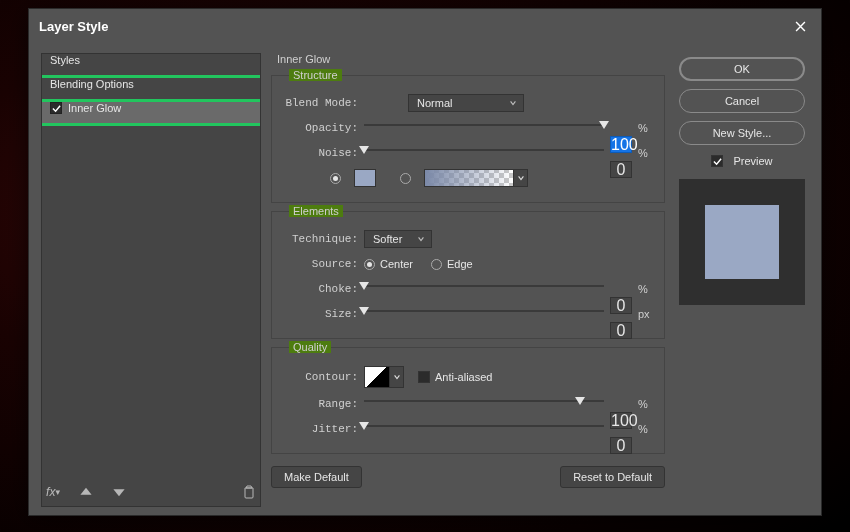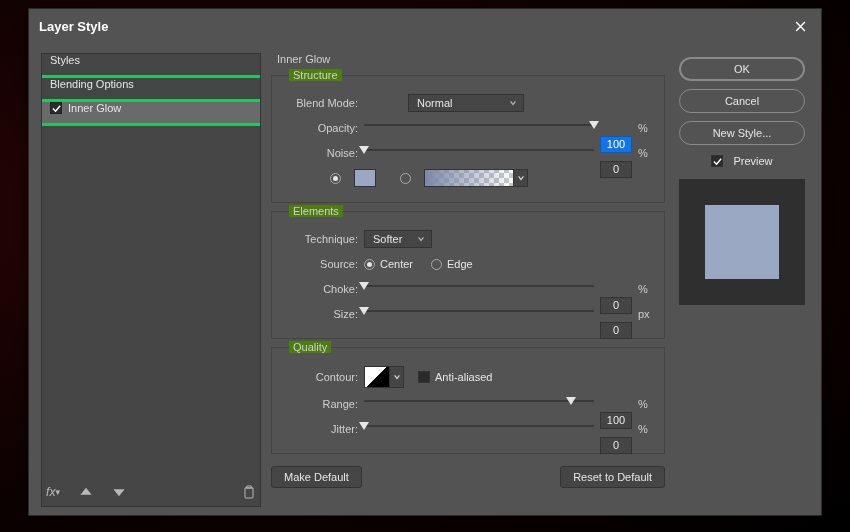--- a/index.html
+++ b/index.html
@@ -28,27 +28,27 @@
   .sb-footer .ico { opacity: .8; width:18px; height:18px; display:flex; align-items:center; justify-content:center; color:#d4d4d4; }
   .sb-footer .trash { margin-left: auto; }
   .sb-footer svg { width:14px; height:14px; }
 
   
   .center { flex: 1; display: flex; flex-direction: column; gap: 8px; }
   .panel-title { color: #d0d0d0; margin-left: 6px; margin-bottom: 2px; }
   .group { border: 1px solid #444; background: #535353; position: relative; padding: 16px 12px 10px 12px; }
   .group .legend { position: absolute; top: -7px; left: 8px; background: #4d7c0f; padding: 0 4px; color: #d0d0d0; margin-left: 9px; }
   .row { display: flex; align-items: center; height: 22px; margin-bottom: 3px; }
-  .lbl { width: 80px; text-align: right; padding-right: 6px; color: #d0d0d0; }
+  .lbl { width: 80px; text-align: right; padding-right: 6px; color: #d0d0d0; font-family: Liberation Mono, monospace; }
   .combo { height: 18px; background: #454545; border: 1px solid #333; display: flex; align-items: center; padding: 0 6px 0 8px; font-size: 11px; cursor: pointer; }
   .combo .chev { margin-left: auto; opacity:.8; }
   .slider { flex: 1; height: 14px; position: relative; margin-right: 6px; }
   .slider .track { position:absolute; left:0; right:0; top:3px; height:2px; background:#3a3a3a; }
   .slider .thumb { position:absolute; top:0; width:0; height:0; border-left:5px solid transparent; border-right:5px solid transparent; border-top:8px solid #e6e6e6; transform: translateX(-5px); }
-  .numbox { width: 32px; height: 17px; background: #454545; border: 1px solid #333; text-align: center; line-height: 15px; font-size: 11px; margin-top: 32px; }
+  .numbox { width: 22px; height: 17px; background: #454545; border: 1px solid #333; text-align: center; line-height: 15px; font-size: 16px; margin-top: 32px; }
   .numbox.hi { background:#1473e6; color:#fff; border-color:#0d5bb8; }
   .unit { width: 20px; padding-left: 6px; color:#d0d0d0; }
   .radio { width: 11px; height: 11px; border-radius: 50%; border: 1px solid #aaa; margin-right:5px; display:inline-flex; align-items:center; justify-content:center; }
   .radio.on::after { content:""; width:5px; height:5px; border-radius:50%; background:#e6e6e6; }
   .swatch { width:22px; height:18px; border:1px solid #333; }
   .gradbox { width:90px; height:18px; border:1px solid #333;
     background:
       linear-gradient(to right, #7b89a8, rgba(255,255,255,0)),
       repeating-conic-gradient(#c8c8c8 0% 25%, #fff 0% 50%) 50% / 10px 10px;
   }

